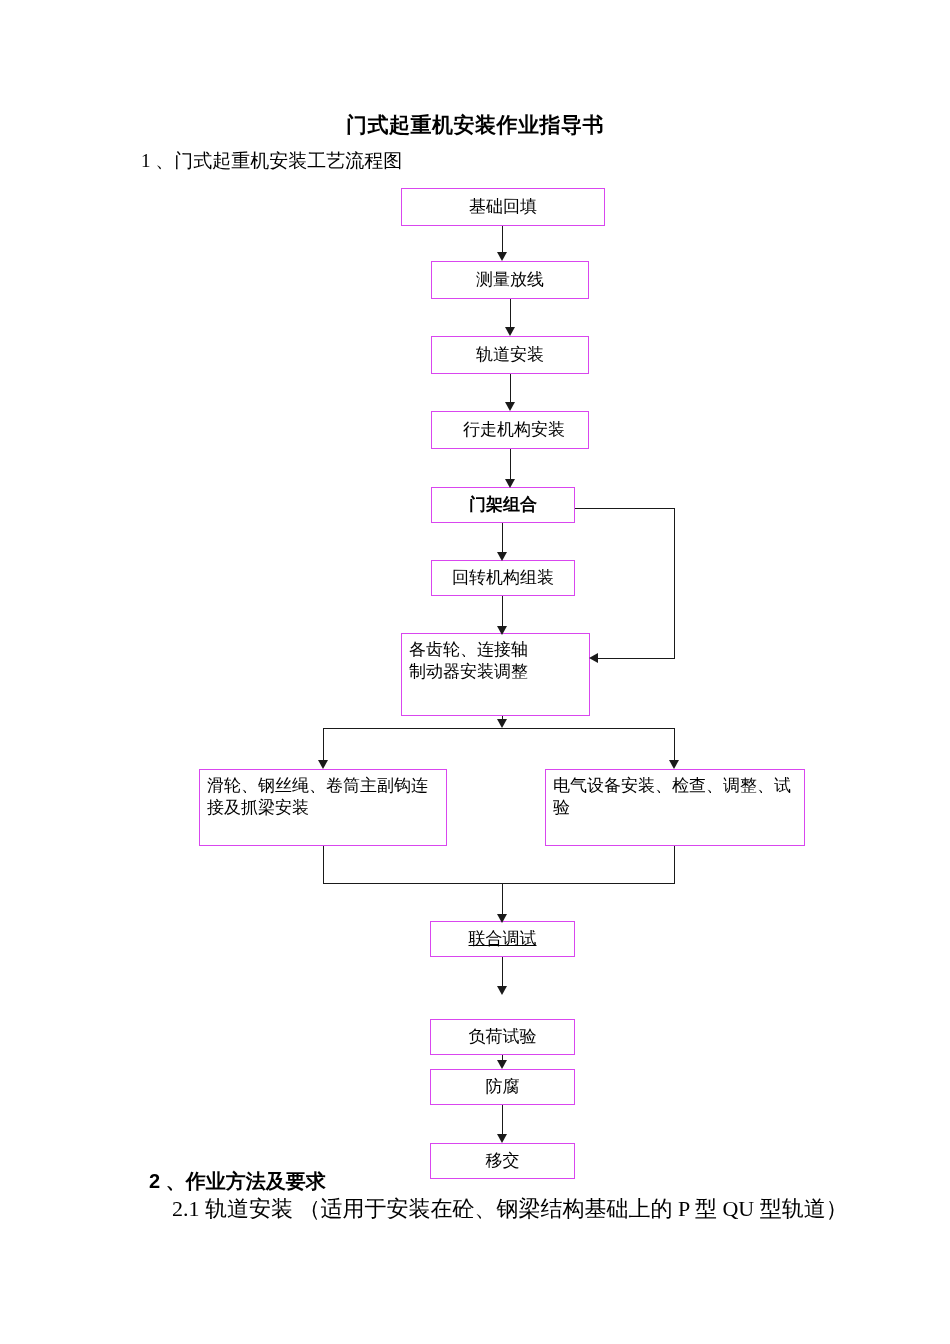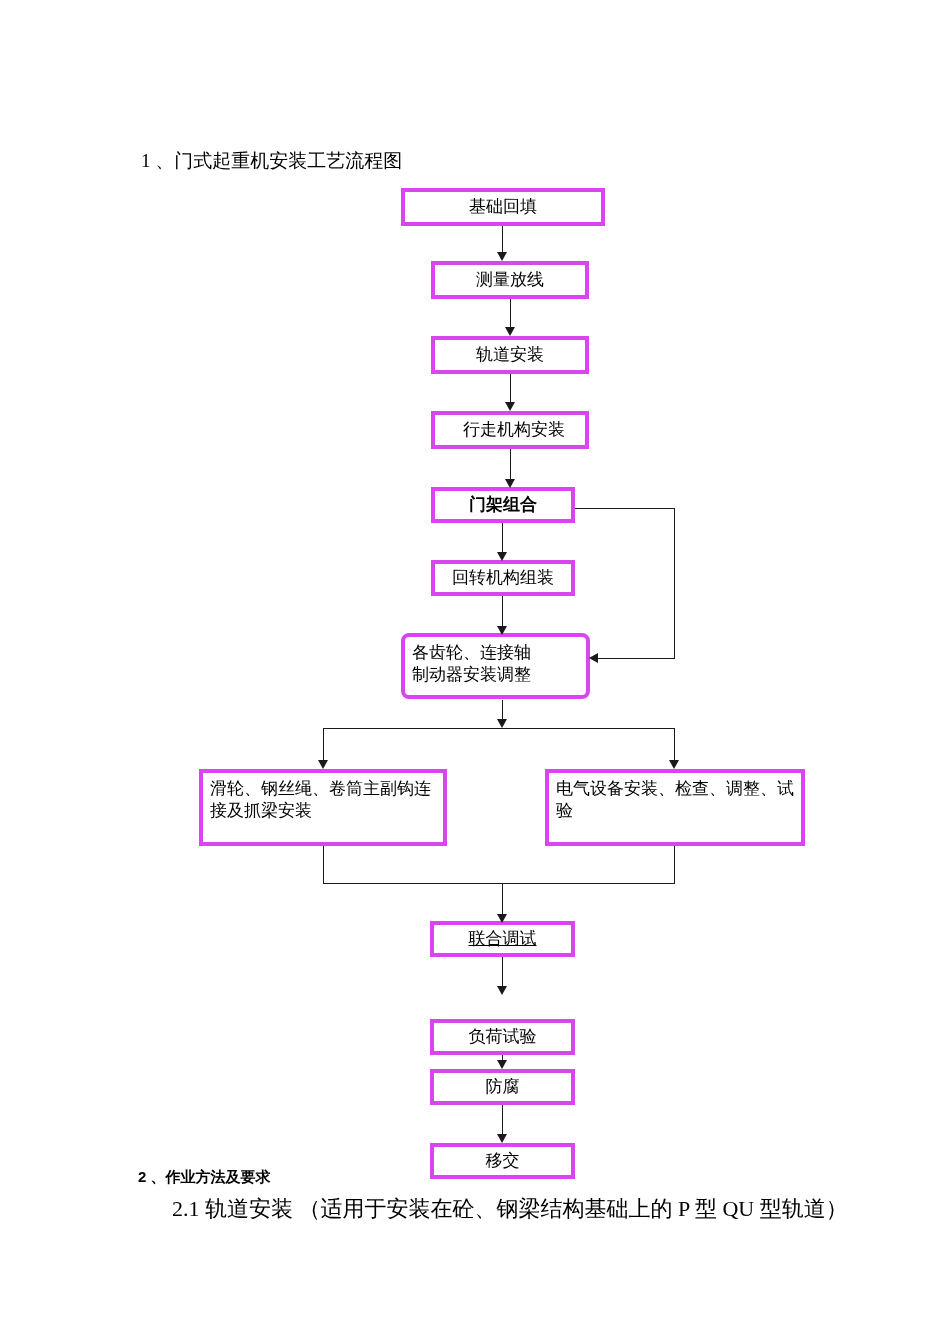--- a/index.html
+++ b/index.html
@@ -33,40 +33,40 @@
   }
   .section-1 {
     position: absolute;
     left: 141px;
     top: 148px;
     font-size: 19px;
     white-space: nowrap;
   }
   .section-2 {
     position: absolute;
-    left: 138px;
+    left: 149px;
     top: 1168px;
     font-family: "Liberation Sans", "DejaVu Sans", sans-serif;
     font-weight: bold;
-    font-size: 15px;
+    font-size: 20px;
     white-space: nowrap;
   }
   .section-2-1 {
     position: absolute;
     left: 172px;
     top: 1194px;
     font-size: 22px;
     white-space: nowrap;
   }
 
   
   .fc-box {
     position: absolute;
     box-sizing: border-box;
-    border: 4px solid #d946ef;
+    border: 1px solid #d946ef;
     background: #ffffff;
     font-size: 17px;
     line-height: 1.28;
     z-index: 2;
   }
   .fc-box.centered {
     display: flex;
     align-items: center;
     justify-content: center;
     text-align: center;
@@ -107,20 +107,21 @@
     border-bottom: 5.5px solid transparent;
     border-right: 9px solid #1a1a1a;
     z-index: 3;
   }
 </style>
 </head>
 <body>
 
 <div id="page">
 
+  <div class="doc-title">门式起重机安装作业指导书</div>
 
   <div class="section-1">1 、门式起重机安装工艺流程图</div>
 
   <div>
 
     <div class="fc-box centered" style="left:401px; top:188px; width:204px; height:38px;">基础回填</div>
     <div class="vline" style="left:502px; top:226px; height:29px;"></div>
     <div class="arrow-down" style="left:497px; top:252px;"></div>
 
     <div class="fc-box centered" style="left:431px; top:261px; width:158px; height:38px;">测量放线</div>
@@ -142,21 +143,21 @@
     <div class="hline" style="left:598px; top:658px; width:77px;"></div>
     <div class="arrow-left" style="left:589px; top:653px;"></div>
 
     <div class="vline" style="left:502px; top:523px; height:32px;"></div>
     <div class="arrow-down" style="left:497px; top:552px;"></div>
 
     <div class="fc-box centered" style="left:431px; top:560px; width:144px; height:36px;">回转机构组装</div>
     <div class="vline" style="left:502px; top:596px; height:33px;"></div>
     <div class="arrow-down" style="left:497px; top:626px;"></div>
 
-    <div class="fc-box topleft" style="left:401px; top:633px; width:189px; height:66px;border-radius:8px;">
+    <div class="fc-box topleft" style="left:401px; top:633px; width:189px; height:83px;">
       <div>各齿轮、连接轴</div>
       <div>制动器安装调整</div>
     </div>
 
     <div class="vline" style="left:502px; top:700px; height:22px;"></div>
     <div class="arrow-down" style="left:497px; top:719px;"></div>
 
     <div class="hline" style="left:323px; top:728px; width:352px;"></div>
     <div class="vline" style="left:323px; top:728px; height:36px;"></div>
     <div class="arrow-down" style="left:318px; top:760px;"></div>

